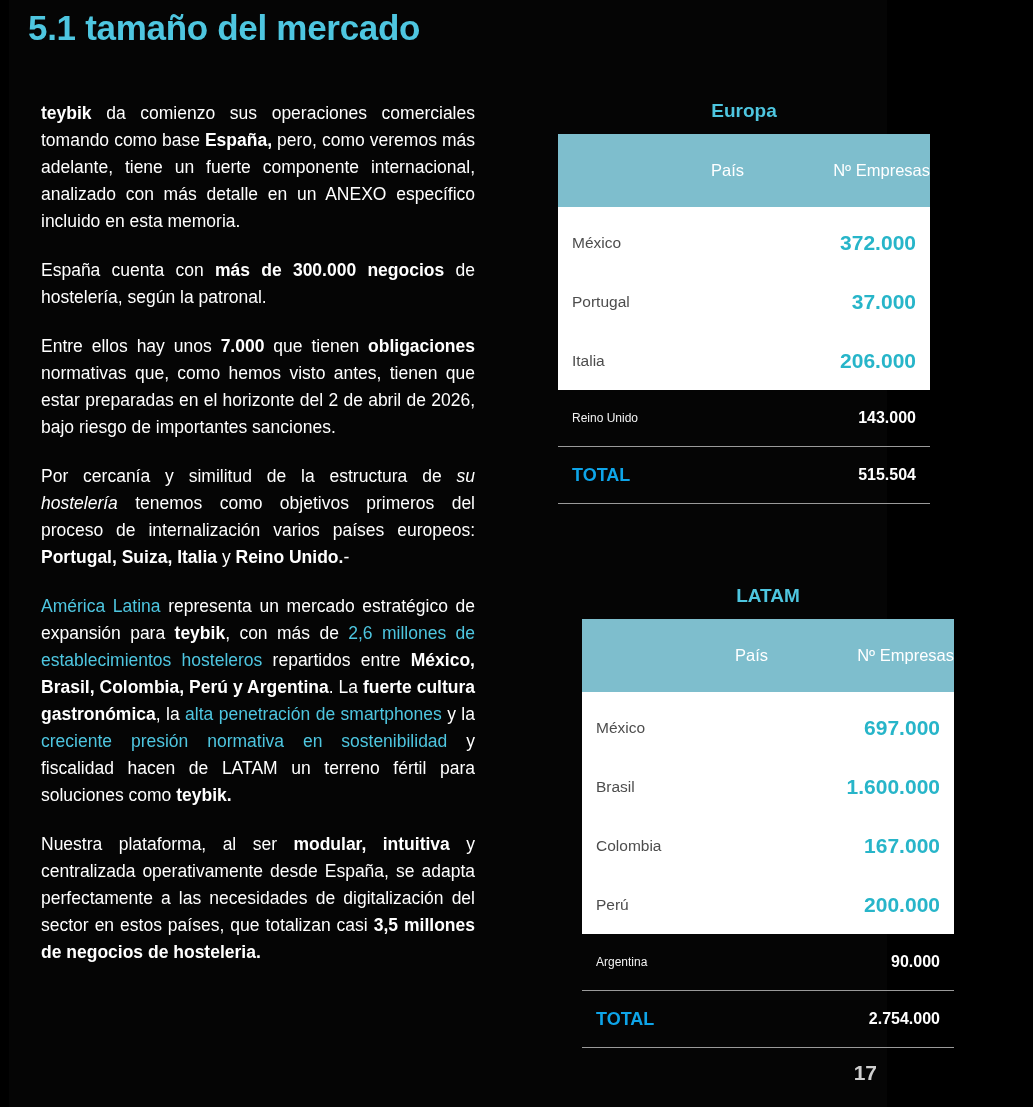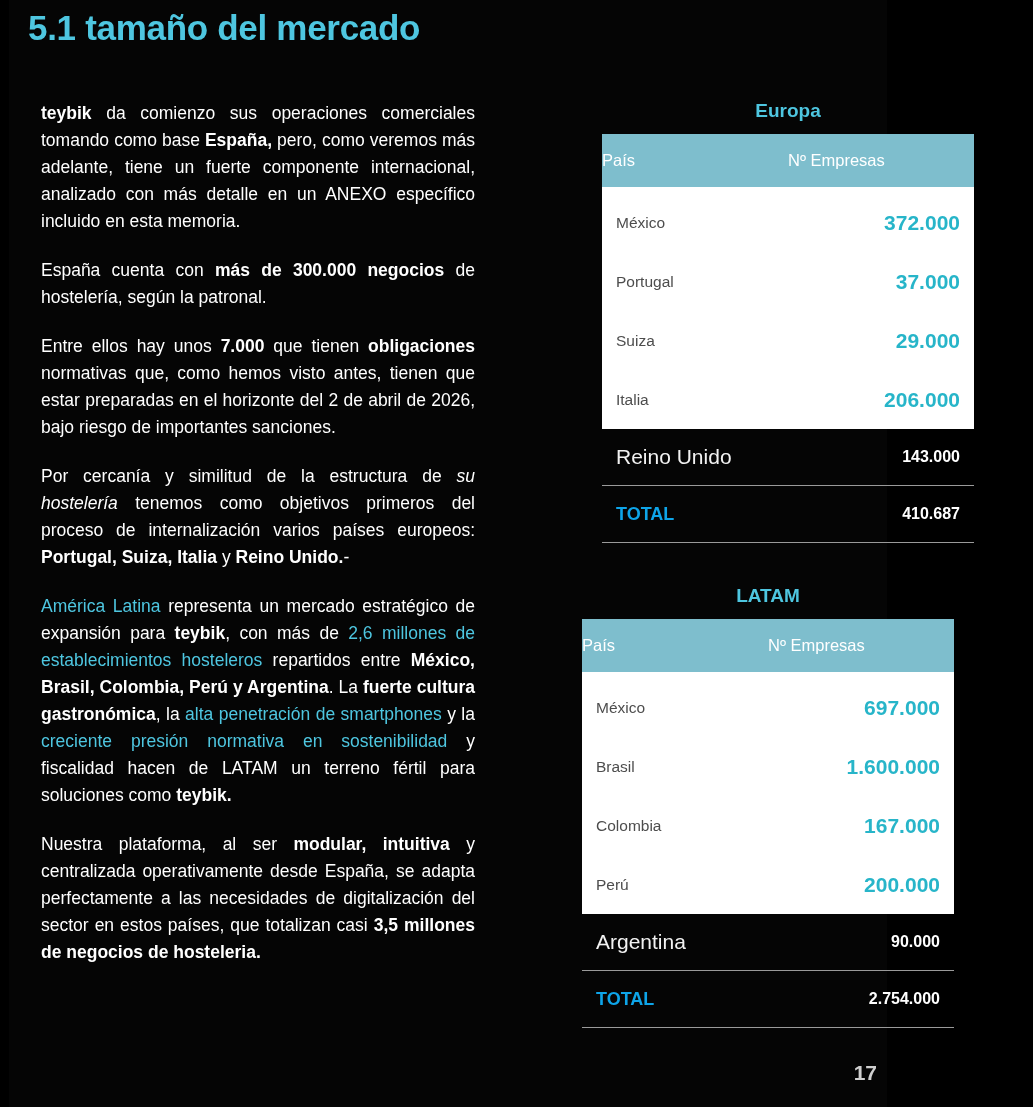--- a/index.html
+++ b/index.html
@@ -60,42 +60,42 @@
     text-align: justify;
     text-justify: inter-word;
   }
   .text-col p:last-child { margin-bottom: 0; }
   .b { font-weight: bold; }
   .cy { color: #4ec6e0; font-weight: normal; }
   .it { font-style: italic; }
 
   
   .tbl-wrap { position: absolute; width: 372px; }
-  #europe-wrap { left: 602px; top: 100px; }
+  #europe-wrap { left: 558px; top: 100px; }
   #latam-wrap  { left: 582px; top: 585px; }
 
   .tbl-title {
     text-align: center;
     color: #4ec6e0;
     font-weight: bold;
     font-size: 19px;
     margin-bottom: 12px;
   }
   table {
     border-collapse: collapse;
     width: 372px;
     table-layout: fixed;
   }
   thead th {
     background: #7ebecd;
     color: #ffffff;
     font-size: 16.5px;
     font-weight: normal;
-    padding: 17px 0;
-    text-align: left;
+    padding: 27px 0;
+    text-align: right;
   }
   thead th.col-country { width: 186px; }
   thead th.col-count { width: 186px; }
 
   tbody.block-body td {
     background: #ffffff;
     color: #4d4d4d;
     font-size: 15.5px;
     height: 59px;
     vertical-align: middle;
@@ -106,21 +106,21 @@
     font-weight: bold;
     text-align: right;
     font-size: 21px;
   }
   tbody.block-body tr:first-child td { padding-top: 6px; }
 
   
   tbody.dark-body td {
     background: transparent;
     color: #f2f2f2;
-    font-size: 21px;
+    font-size: 12px;
     height: 56px;
     vertical-align: middle;
     padding: 0 14px;
     border-bottom: 1px solid #9a9a9a;
   }
   tbody.dark-body td.val {
     color: #ffffff;
     font-weight: bold;
     text-align: right;
     font-size: 16px;
@@ -185,36 +185,32 @@
       <tbody class="block-body">
         <tr>
           <td>México</td>
           <td class="val">372.000</td>
         </tr>
         <tr>
           <td>Portugal</td>
           <td class="val">37.000</td>
         </tr>
         <tr>
-          <td>Suiza</td>
-          <td class="val">29.000</td>
-        </tr>
-        <tr>
           <td>Italia</td>
           <td class="val">206.000</td>
         </tr>
       </tbody>
       <tbody class="dark-body">
         <tr>
           <td>Reino Unido</td>
           <td class="val">143.000</td>
         </tr>
         <tr class="total-row">
           <td class="label">TOTAL</td>
-          <td class="val">410.687</td>
+          <td class="val">515.504</td>
         </tr>
       </tbody>
     </table>
   </div>
 
   <div class="tbl-wrap" id="latam-wrap">
     <div class="tbl-title">LATAM</div>
     <table>
       <thead>
         <tr>

